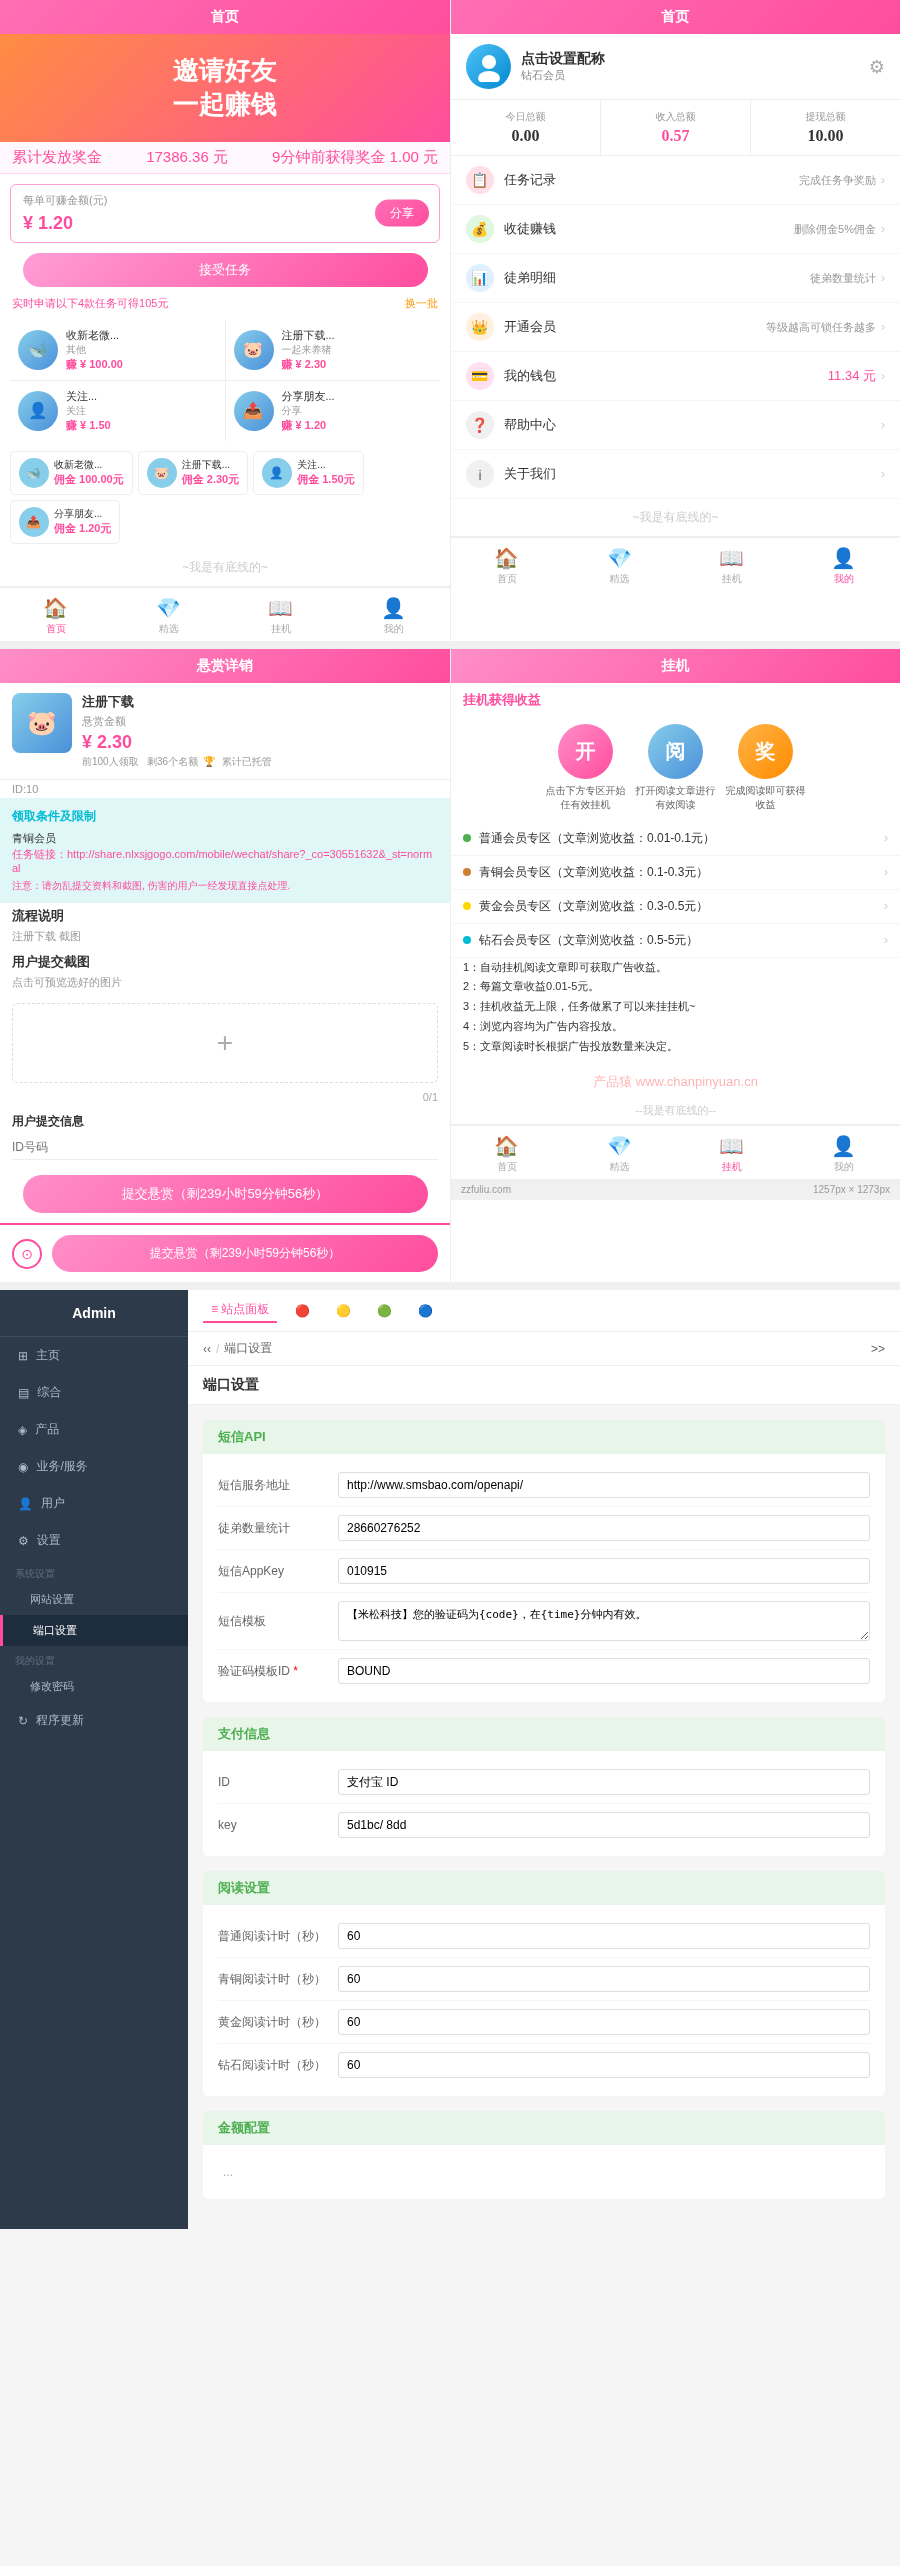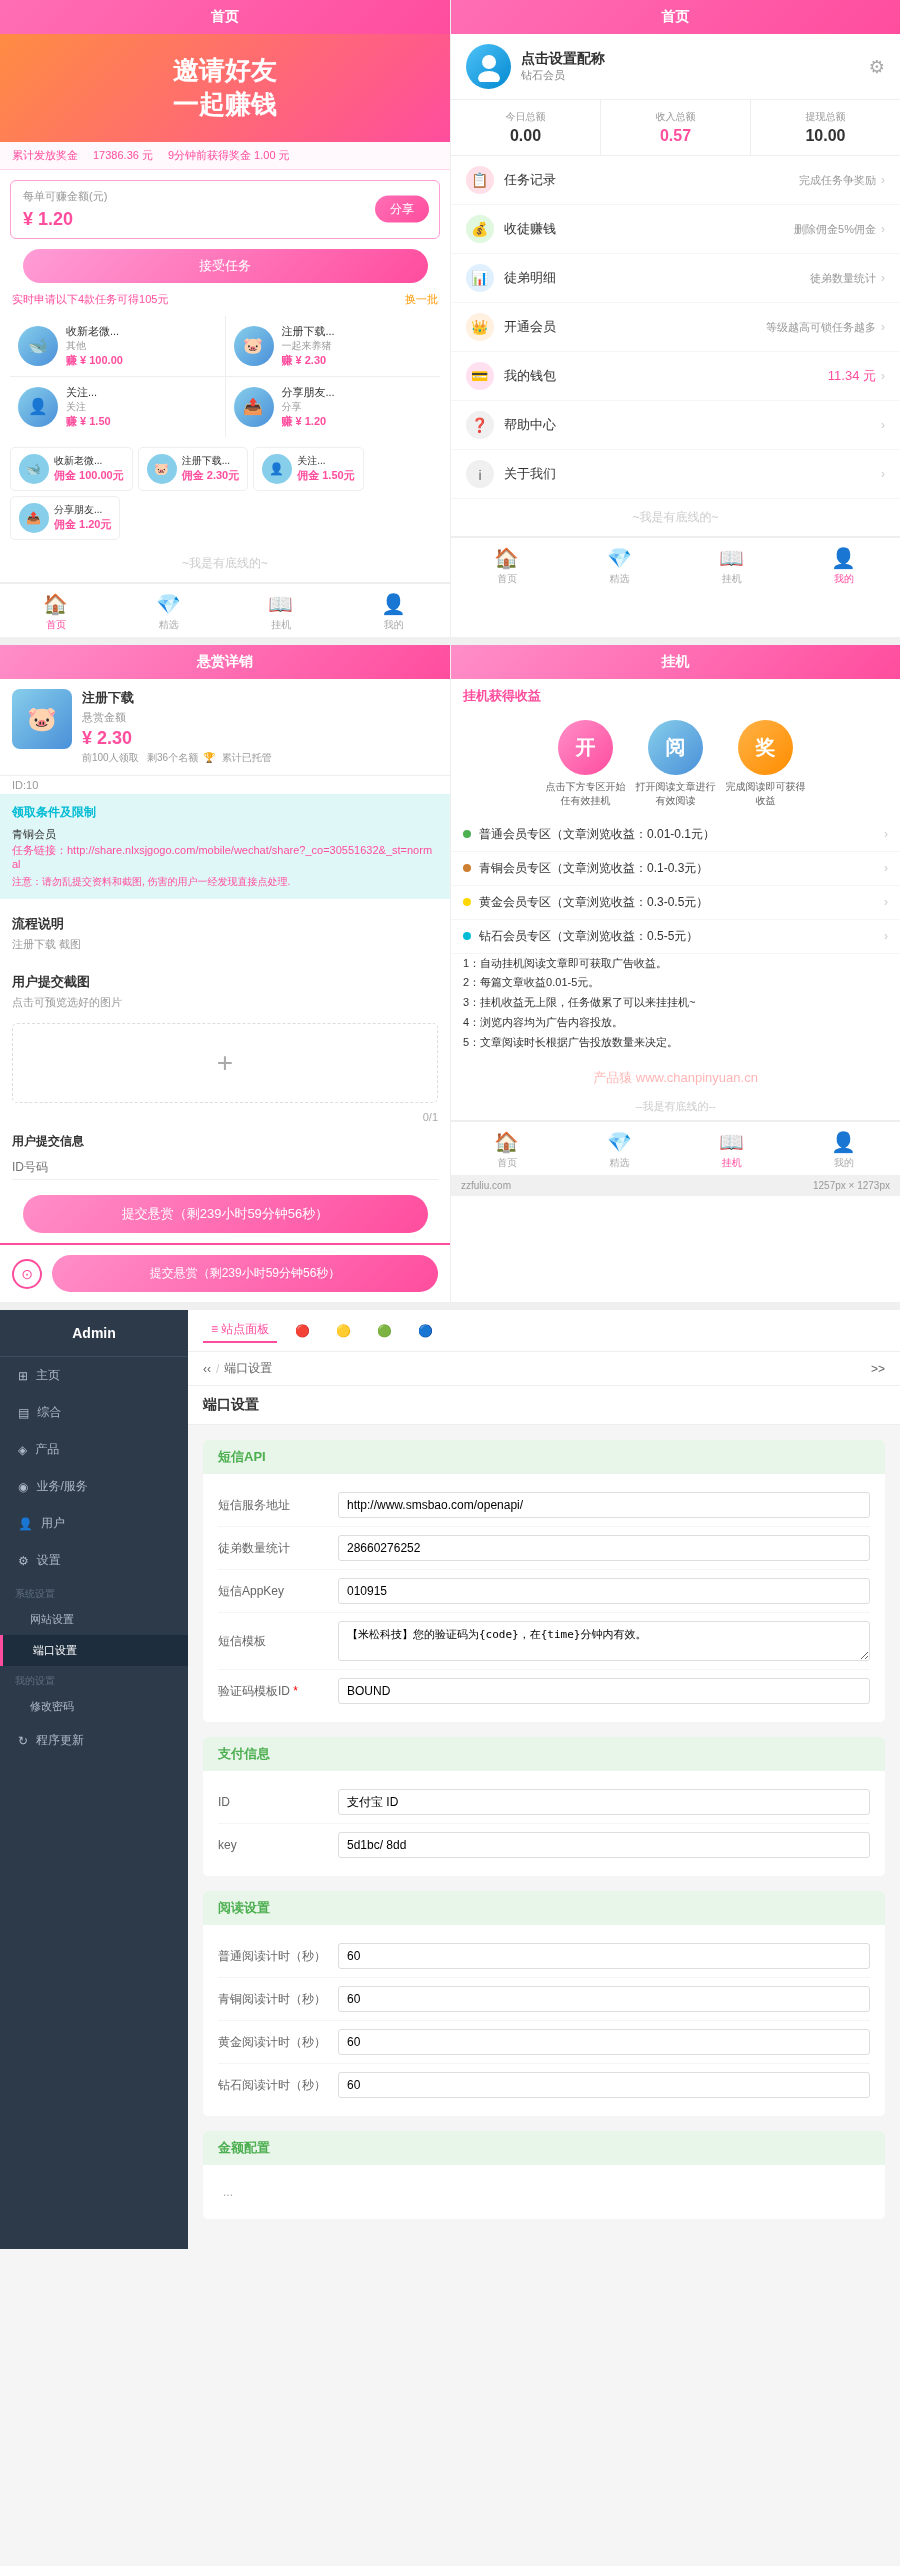--- a/index.html
+++ b/index.html
@@ -11,21 +11,21 @@
     .right-panel { width: 450px; background: #fff; border-left: 1px solid #eee; }
 
     
     .header-bar { background: linear-gradient(135deg, #ff6eb4, #ff4d9e); color: #fff; text-align: center; padding: 8px; font-size: 14px; font-weight: bold; }
 
     
     .banner { background: linear-gradient(135deg, #ff8c42, #ff4d9e); padding: 20px; text-align: center; color: #fff; }
     .banner-title { font-size: 26px; font-weight: 900; line-height: 1.3; }
 
     
-    .stats-bar { background: #fff8fc; padding: 6px 12px; font-size: 11px; color: #666; border-bottom: 1px solid #ffd6ec; display: flex; gap: 15px; }
+    .stats-bar { background: #fff8fc; padding: 6px 12px; font-size: 15px; color: #666; border-bottom: 1px solid #ffd6ec; display: flex; gap: 15px; justify-content: space-between; }
     .stats-bar span { color: #ff4d9e; }
 
     
     .daily-box { margin: 10px; border: 1px solid #ff9dd6; border-radius: 6px; padding: 8px 12px; position: relative; }
     .daily-box .label { font-size: 11px; color: #999; }
     .daily-box .amount { color: #ff4d9e; font-size: 18px; font-weight: bold; }
     .daily-box .share-btn { position: absolute; right: 10px; top: 50%; transform: translateY(-50%); background: linear-gradient(135deg, #ff6eb4, #ff4d9e); color: #fff; border: none; border-radius: 15px; padding: 5px 15px; font-size: 12px; cursor: pointer; }
     .accept-btn { width: 90%; margin: 5px 5%; background: linear-gradient(135deg, #ff9dd6, #ff4d9e); color: #fff; border: none; border-radius: 20px; padding: 8px; font-size: 13px; cursor: pointer; display: block; text-align: center; }
 
     
@@ -51,21 +51,21 @@
     .empty-tip { text-align: center; color: #ccc; padding: 10px; font-size: 12px; }
 
     
     .profile-header { display: flex; align-items: center; gap: 10px; padding: 10px 15px; border-bottom: 1px solid #eee; }
     .profile-avatar { width: 45px; height: 45px; background: linear-gradient(135deg, #4fc3f7, #0288d1); border-radius: 50%; display: flex; align-items: center; justify-content: center; }
     .profile-info .name { font-size: 14px; font-weight: bold; color: #333; }
     .profile-info .badge { font-size: 11px; color: #888; }
     .settings-icon { margin-left: auto; color: #aaa; font-size: 18px; cursor: pointer; }
 
     
-    .stats-row { display: flex; border-bottom: 1px solid #eee; }
+    .stats-row { display: flex; border-bottom: 1px solid #eee; font-family: Liberation Serif, serif; }
     .stat-col { flex: 1; text-align: center; padding: 10px 5px; border-right: 1px solid #eee; }
     .stat-col:last-child { border-right: none; }
     .stat-label { font-size: 10px; color: #999; }
     .stat-value { font-size: 16px; font-weight: bold; color: #ff4d9e; margin-top: 3px; }
     .stat-value.black { color: #333; }
 
     
     .menu-item { display: flex; align-items: center; padding: 10px 15px; border-bottom: 1px solid #f5f5f5; cursor: pointer; }
     .menu-icon { width: 28px; height: 28px; border-radius: 50%; display: flex; align-items: center; justify-content: center; font-size: 14px; margin-right: 10px; flex-shrink: 0; }
     .menu-icon.red { background: #ffe0e8; color: #ff4d9e; }
@@ -108,21 +108,21 @@
     .task-id { font-size: 11px; color: #999; padding: 3px 12px; }
 
     
     .conditions-box { background: #e0f7f7; padding: 10px 12px; margin: 0; }
     .conditions-title { color: #00bcd4; font-size: 12px; font-weight: bold; margin-bottom: 5px; }
     .conditions-text { font-size: 11px; color: #333; line-height: 1.6; }
     .conditions-link { color: #ff4d9e; font-size: 11px; }
     .conditions-warning { color: #ff4d9e; font-size: 10px; margin-top: 5px; }
 
     
-    .section-title { font-size: 13px; font-weight: bold; color: #333; padding: 16px 12px 4px; }
+    .section-title { font-size: 13px; font-weight: bold; color: #333; padding: 4px 12px 4px; }
     .section-subtitle { font-size: 11px; color: #999; padding: 0 12px 5px; }
 
     
     .upload-area { margin: 8px 12px; border: 1px dashed #ddd; border-radius: 5px; height: 80px; display: flex; align-items: center; justify-content: center; color: #aaa; cursor: pointer; }
     .upload-count { text-align: right; padding: 0 12px 5px; font-size: 11px; color: #aaa; }
 
     
     .form-section { padding: 5px 12px; }
     .form-label { font-size: 12px; color: #333; font-weight: bold; margin-bottom: 5px; }
     .form-input { width: 100%; border: none; border-bottom: 1px solid #eee; padding: 5px 0; font-size: 12px; color: #aaa; outline: none; }

